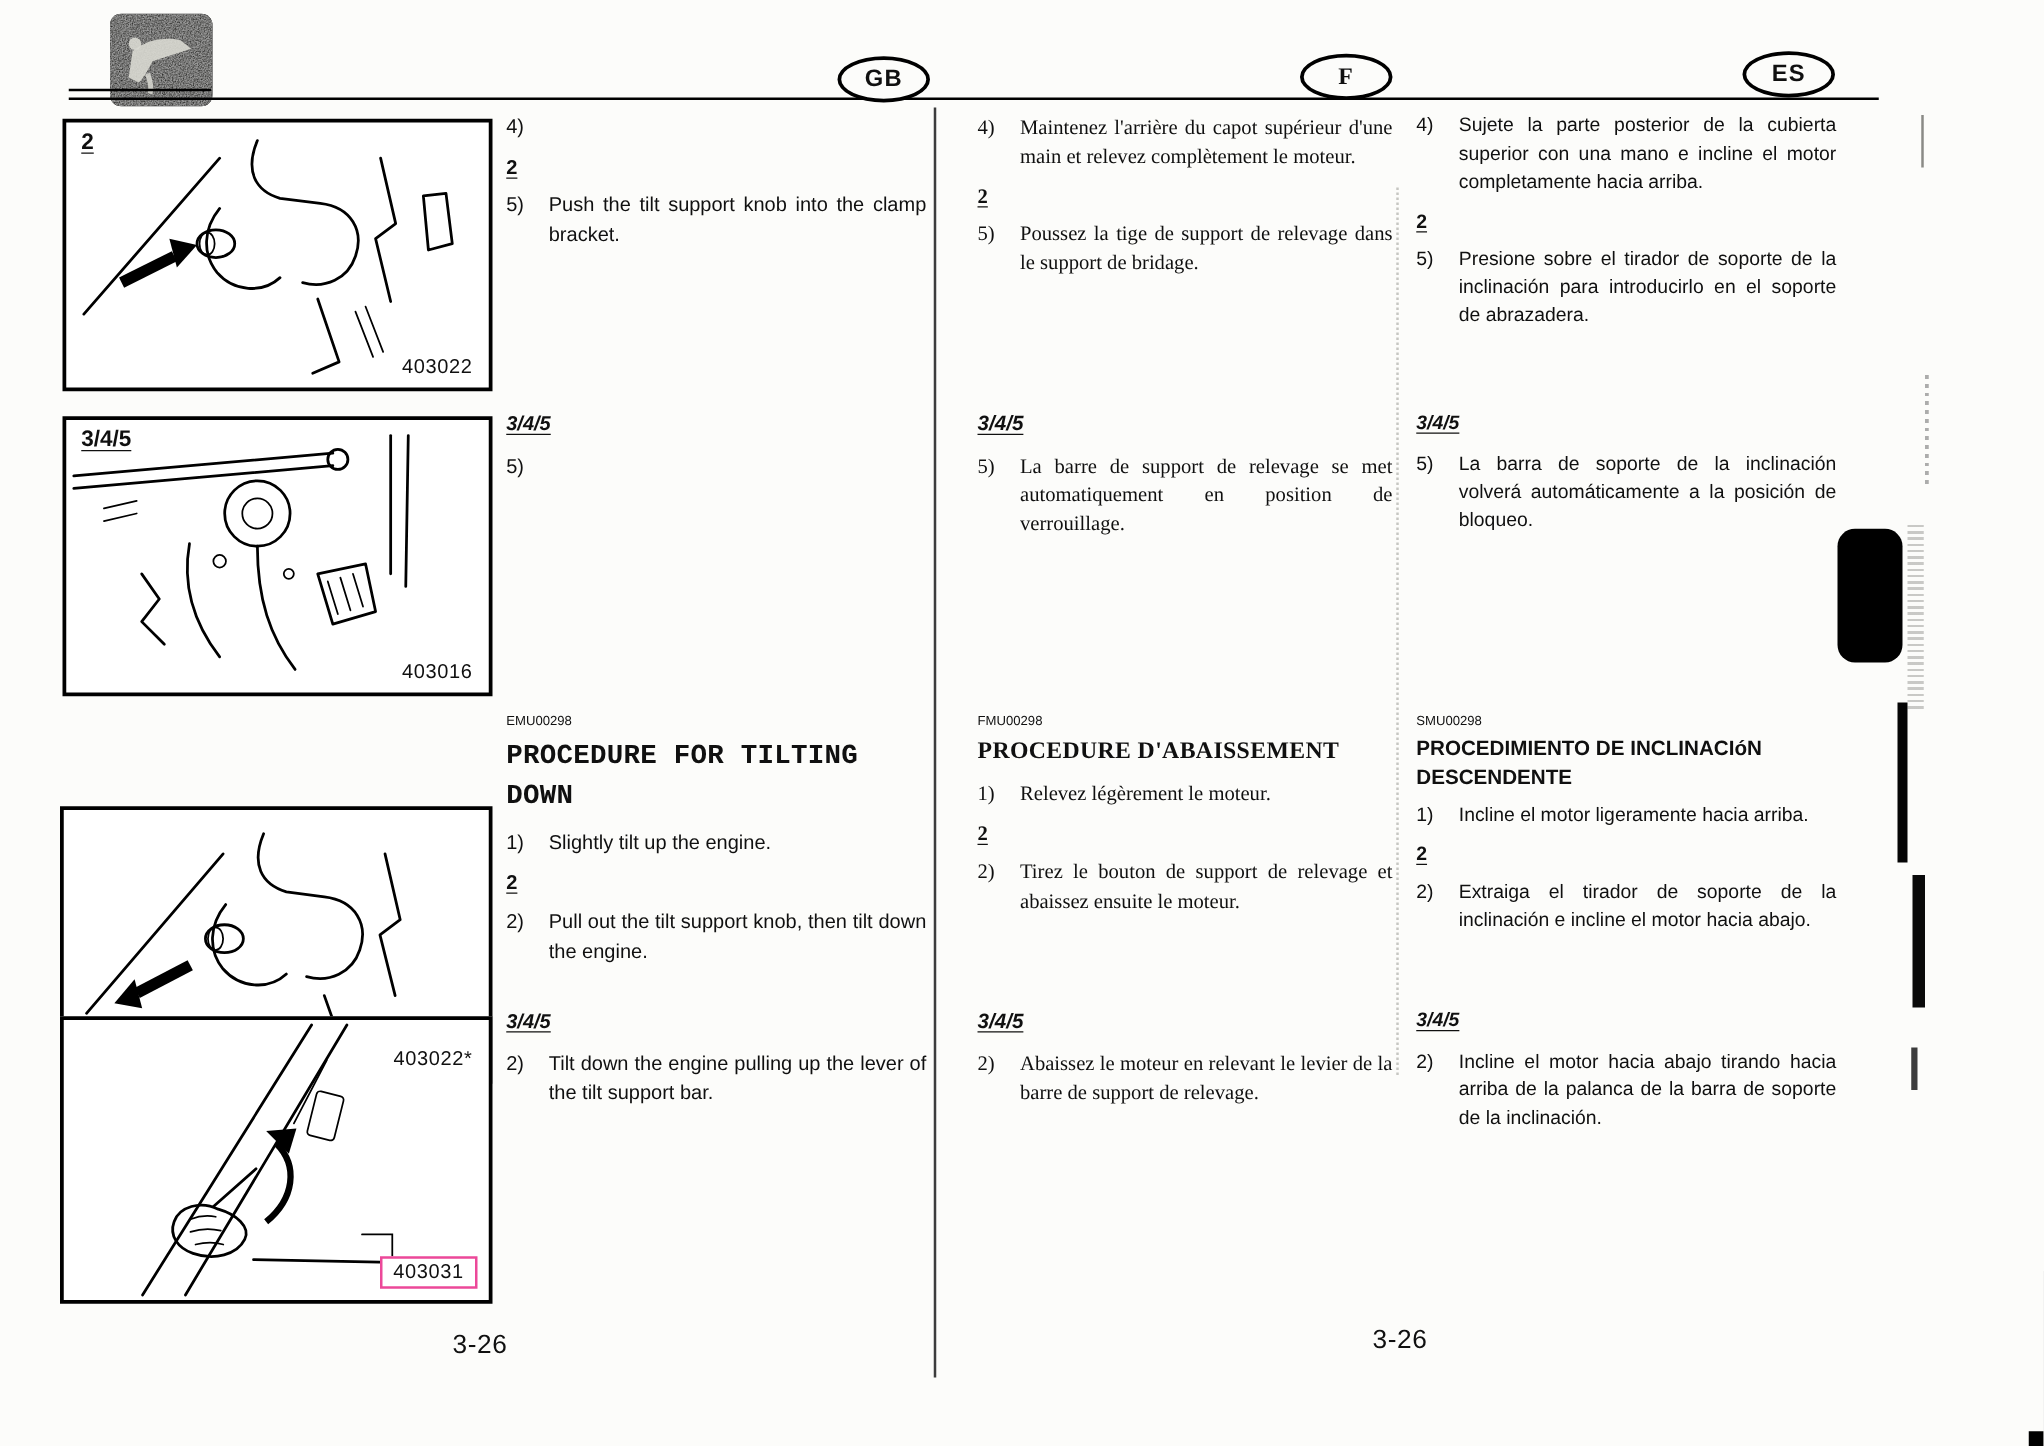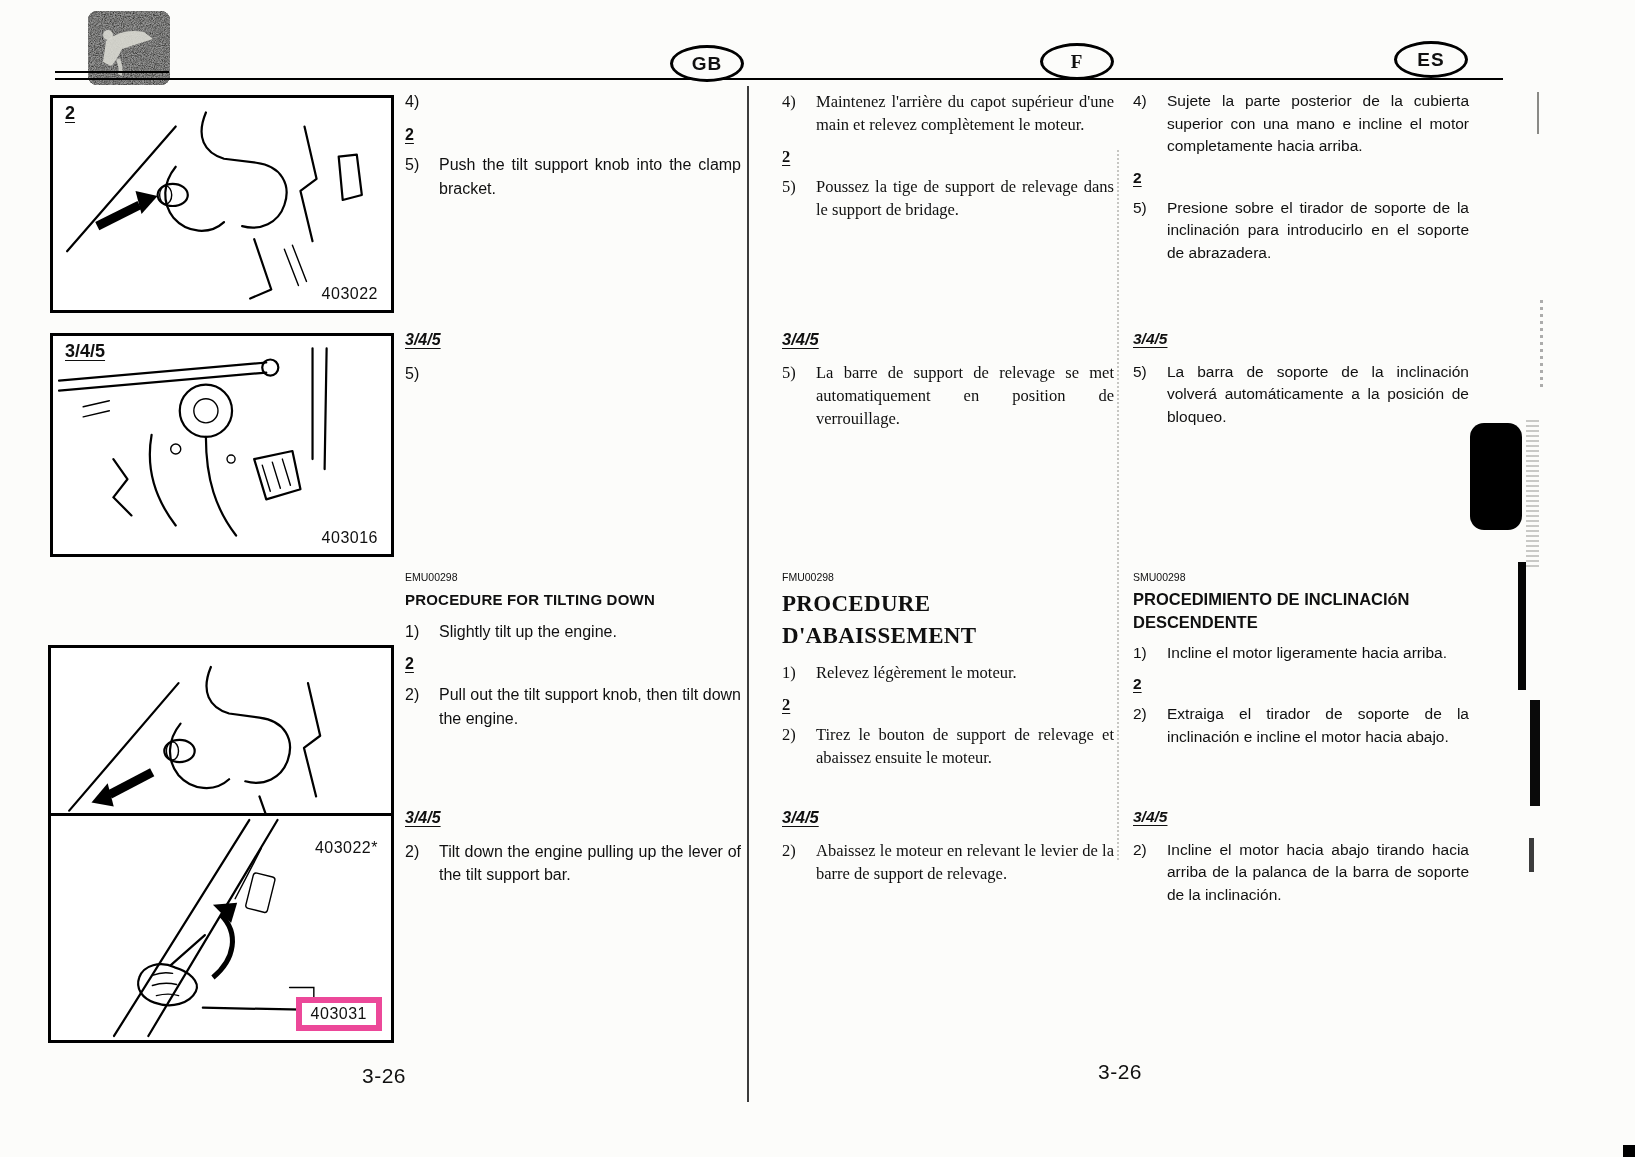--- a/index.html
+++ b/index.html
@@ -27,21 +27,21 @@
   .figure-box{position:absolute;border:3px solid #000;background:#fff;}
   .fig-1{left:50px;top:95px;width:338px;height:212px;}
   .fig-2{left:50px;top:333px;width:338px;height:218px;}
   .fig-3{left:48px;top:607px;width:340px;height:216px;margin-top:38px;}
   .fig-4{left:48px;top:813px;width:340px;height:224px;}
   .fig-label{
     position:absolute;top:5px;left:10px;font-weight:bold;font-size:18px;
     text-decoration:underline;text-underline-offset:3px;z-index:2;background:#fff;padding:0 2px;
   }
   .fig-code{position:absolute;bottom:7px;right:11px;font-size:16px;letter-spacing:.5px;z-index:2;background:#fff;padding:0 2px;}
-  .fig-code.boxed{border:6px solid #ec4899;padding:2px 9px;bottom:9px;right:9px;}
+  .fig-code.boxed{border:2px solid #ec4899;padding:2px 9px;bottom:9px;right:9px;}
   .fig-art{position:absolute;inset:0;}
   .fig-art svg{width:100%;height:100%;}
   .sk{stroke:#000;stroke-width:2.2;fill:none;stroke-linecap:round;stroke-linejoin:round;}
   .sk-thin{stroke:#000;stroke-width:1.4;fill:none;stroke-linecap:round;}
   .sk-fill{fill:#000;stroke:none;}
   
   .col{position:absolute;width:336px;}
   .col-en{left:405px;font-size:16px;line-height:1.48;}
   .col-fr{left:782px;width:332px;font-family:"Liberation Serif","DejaVu Serif",serif;font-size:16.5px;line-height:1.4;}
   .col-es{left:1133px;font-size:15.5px;line-height:1.46;}
@@ -49,22 +49,22 @@
   .row-mid{top:328px;}
   .row-proc{top:570px;}
   .row-bot{top:806px;}
   .step{display:flex;margin:0 0 5px 0;}
   .step .n{flex:0 0 34px;}
   .step .t{flex:1;text-align:justify;}
   .num-label{font-weight:bold;text-decoration:underline;text-underline-offset:3px;margin:9px 0 7px 0;}
   .sec-label{font-weight:bold;font-style:italic;text-decoration:underline;text-underline-offset:3px;margin:0 0 10px 0;font-family:"Liberation Sans","DejaVu Sans",sans-serif;}
   .code{font-size:10.5px;margin:0 0 3px 0;font-family:"Liberation Sans","DejaVu Sans",sans-serif;}
   .heading{font-weight:bold;margin:1px 0 9px 0;}
-  .col-en .heading{font-size:15px;letter-spacing:.2px;}
-  .col-fr .heading{font-size:23px;letter-spacing:.3px;}
+  .col-en .heading{font-size:22px;letter-spacing:.2px;font-family:Liberation Mono, monospace;}
+  .col-fr .heading{font-size:19px;letter-spacing:.3px;}
   .col-es .heading{font-size:16.5px;line-height:1.35;}
   
   .page-num{position:absolute;font-size:21px;letter-spacing:.5px;}
   .page-num-left{left:362px;top:1064px;}
   .page-num-right{left:1098px;top:1060px;}
   
   .thumb-tab{position:absolute;left:1470px;top:423px;width:52px;height:107px;background:#000;border-radius:14px;}
   .edge-texture{position:absolute;left:1526px;top:420px;width:13px;height:148px;opacity:.45;
     background:repeating-linear-gradient(#8a8a86 0 2px,transparent 2px 5px);}
   .edge-bar-1{position:absolute;left:1518px;top:562px;width:8px;height:128px;background:#050505;}

